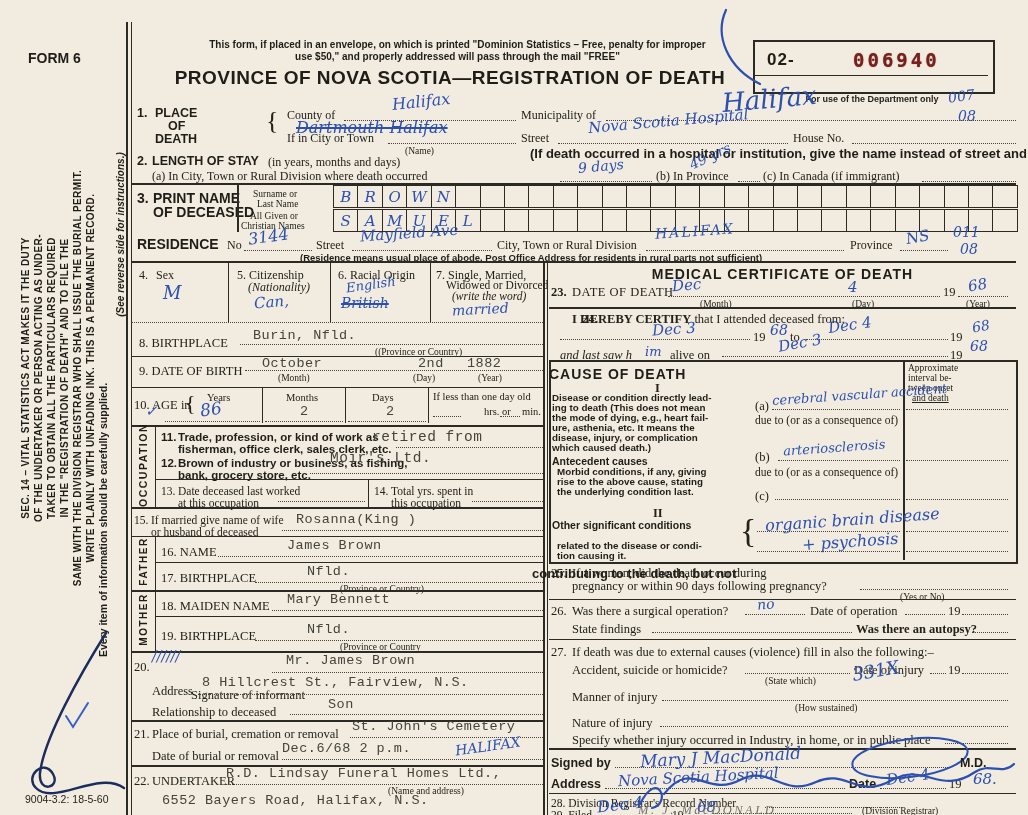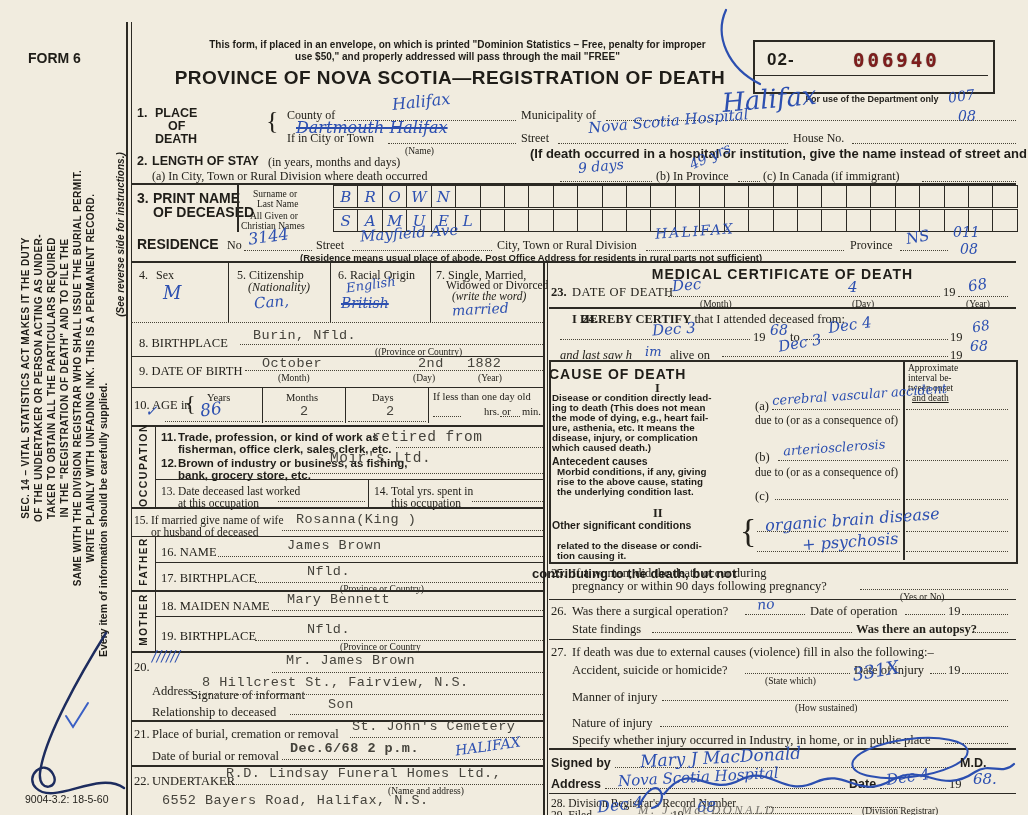--- a/index.html
+++ b/index.html
@@ -324,21 +324,21 @@
   <span class="a sr c12" style="left:152px;top:705px;">Relationship to deceased</span>
   <span class="a t" style="left:328px;top:697px;">Son</span>
   <i class="dt a" style="left:290px;top:714px;width:253px;"></i>
   <i class="ln a" style="left:131px;top:720px;width:412px;height:2px;"></i>
 
   <span class="a sr c12" style="left:134px;top:727px;">21.</span>
   <span class="a sr c12" style="left:152px;top:727px;">Place of burial, cremation or removal</span>
   <span class="a t" style="left:352px;top:719px;">St. John's Cemetery</span>
   <i class="dt a" style="left:350px;top:737px;width:193px;"></i>
   <span class="a sr c12" style="left:152px;top:749px;">Date of burial or removal</span>
-  <span class="a t" style="left:290px;top:741px;font-weight:bold;">Dec.6/68   2 p.m.</span>
+  <span class="a t" style="left:282px;top:741px;">Dec.6/68   2 p.m.</span>
   <span class="a h" style="left:455px;top:738px;font-size:14px;transform:rotate(-8deg);">HALIFAX</span>
   <i class="dt a" style="left:282px;top:759px;width:261px;"></i>
   <i class="ln a" style="left:131px;top:765px;width:412px;height:2px;"></i>
 
   <span class="a sr c12" style="left:134px;top:774px;">22.</span>
   <span class="a sr c12" style="left:152px;top:774px;">UNDERTAKER</span>
   <span class="a t" style="left:226px;top:766px;">R.D. Lindsay Funeral Homes Ltd.,</span>
   <i class="dt a" style="left:225px;top:784px;width:318px;"></i>
   <span class="a sr c9" style="left:388px;top:786px;">(Name and address)</span>
   <span class="a t" style="left:162px;top:793px;">6552 Bayers Road, Halifax, N.S.</span>

